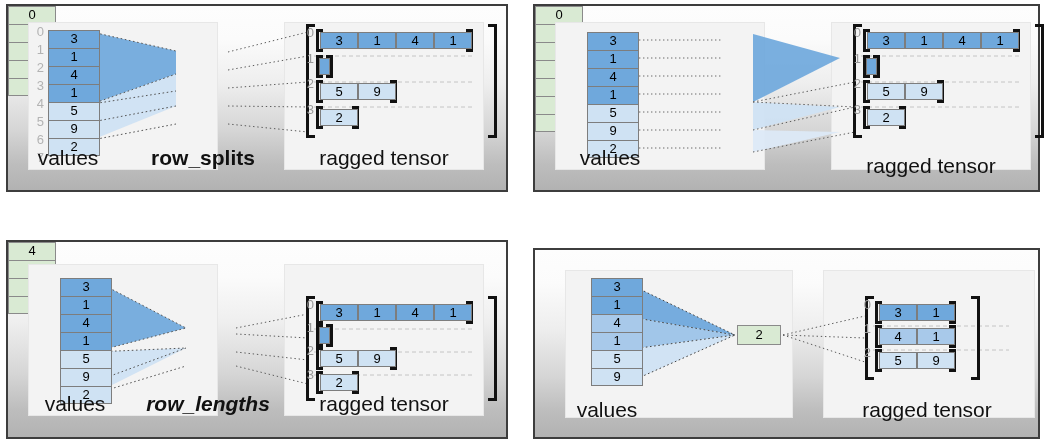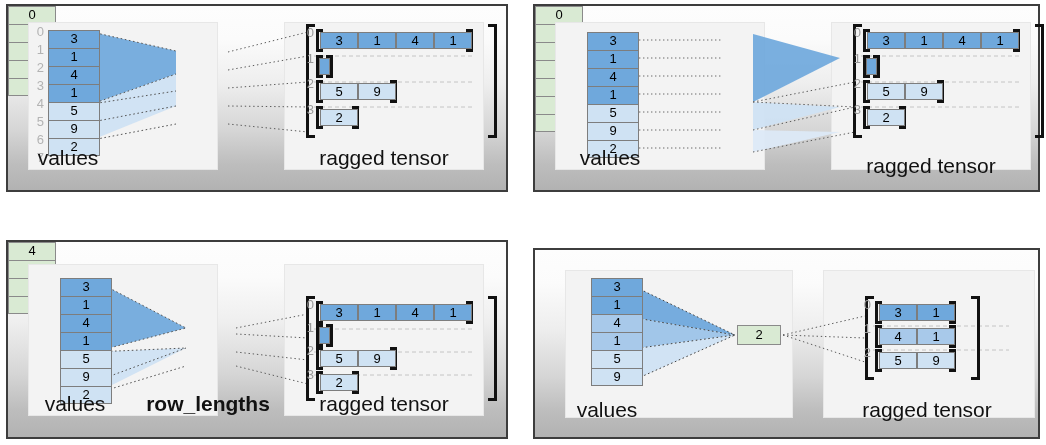--- a/index.html
+++ b/index.html
@@ -145,20 +145,21 @@
       </div>
     <div class="gcol" style="left:170px;top:42px;">
         <div class="gcell">0</div>
         <div class="gcell">4</div>
         <div class="gcell">4</div>
         <div class="gcell">6</div>
         <div class="gcell">7</div>
       </div>
 
     <div class="cap" style="left:20px;top:140px;width:80px;">values</div>
+    <div class="cap b" style="left:130px;top:140px;width:130px;">row_splits</div>
     <div class="cap" style="left:296px;top:140px;width:160px;">ragged tensor</div>
 
     <div class="tensorgroup" style="position:absolute;left:0;top:0;">
         <div style="position: absolute; left: 298px; top: 18px; width: 9px; height: 114px; box-sizing: border-box; border-top: 3px solid rgb(17, 17, 17); border-bottom: 3px solid rgb(17, 17, 17); border-left: 3px solid rgb(17, 17, 17); border-image: initial; border-right: none;"></div>
         <div style="position: absolute; left: 480px; top: 18px; width: 9px; height: 114px; box-sizing: border-box; border-top: 3px solid rgb(17, 17, 17); border-right: 3px solid rgb(17, 17, 17); border-bottom: 3px solid rgb(17, 17, 17); border-image: initial; border-left: none;"></div>
         <div class="ridx" style="left: 292px; top: 19px;">0</div>
         <div style="position: absolute; left: 308px; top: 23px; width: 7px; height: 23px; box-sizing: border-box; border-top: 3px solid rgb(17, 17, 17); border-bottom: 3px solid rgb(17, 17, 17); border-left: 3px solid rgb(17, 17, 17); border-image: initial; border-right: none;"></div>
         <div style="position: absolute; left: 458px; top: 23px; width: 7px; height: 23px; box-sizing: border-box; border-top: 3px solid rgb(17, 17, 17); border-right: 3px solid rgb(17, 17, 17); border-bottom: 3px solid rgb(17, 17, 17); border-image: initial; border-left: none;"></div>
         <div class="tcell" style="left: 312px; top: 26px; width: 38px; background: rgb(111, 168, 220);">3</div>
         <div class="tcell" style="left: 350px; top: 26px; width: 38px; background: rgb(111, 168, 220);">1</div>
@@ -296,21 +297,21 @@
         <div class="vcell" style="background: rgb(207, 226, 243);">2</div>
       </div>
     <div class="gcol" style="left:180px;top:80px;">
         <div class="gcell">4</div>
         <div class="gcell">0</div>
         <div class="gcell">2</div>
         <div class="gcell">1</div>
       </div>
 
     <div class="cap" style="left:24px;top:150px;width:86px;">values</div>
-    <div class="cap b" style="left:130px;top:150px;width:140px;">row_lengths</div>
+    <div class="cap b" style="left:130px;top:150px;width:140px;font-style:italic;">row_lengths</div>
     <div class="cap" style="left:296px;top:150px;width:160px;">ragged tensor</div>
 
     <div style="position:absolute;left:0;top:0;">
         <div style="position: absolute; left: 298px; top: 54px; width: 9px; height: 104.8px; box-sizing: border-box; border-top: 3px solid rgb(17, 17, 17); border-bottom: 3px solid rgb(17, 17, 17); border-left: 3px solid rgb(17, 17, 17); border-image: initial; border-right: none;"></div>
         <div style="position: absolute; left: 480px; top: 54px; width: 9px; height: 104.8px; box-sizing: border-box; border-top: 3px solid rgb(17, 17, 17); border-right: 3px solid rgb(17, 17, 17); border-bottom: 3px solid rgb(17, 17, 17); border-image: initial; border-left: none;"></div>
         <div class="ridx" style="left: 292px; top: 55px;">0</div>
         <div style="position: absolute; left: 308px; top: 59px; width: 7px; height: 23px; box-sizing: border-box; border-top: 3px solid rgb(17, 17, 17); border-bottom: 3px solid rgb(17, 17, 17); border-left: 3px solid rgb(17, 17, 17); border-image: initial; border-right: none;"></div>
         <div style="position: absolute; left: 458px; top: 59px; width: 7px; height: 23px; box-sizing: border-box; border-top: 3px solid rgb(17, 17, 17); border-right: 3px solid rgb(17, 17, 17); border-bottom: 3px solid rgb(17, 17, 17); border-image: initial; border-left: none;"></div>
         <div class="tcell" style="left: 312px; top: 62px; width: 38px; background: rgb(111, 168, 220);">3</div>
         <div class="tcell" style="left: 350px; top: 62px; width: 38px; background: rgb(111, 168, 220);">1</div>

